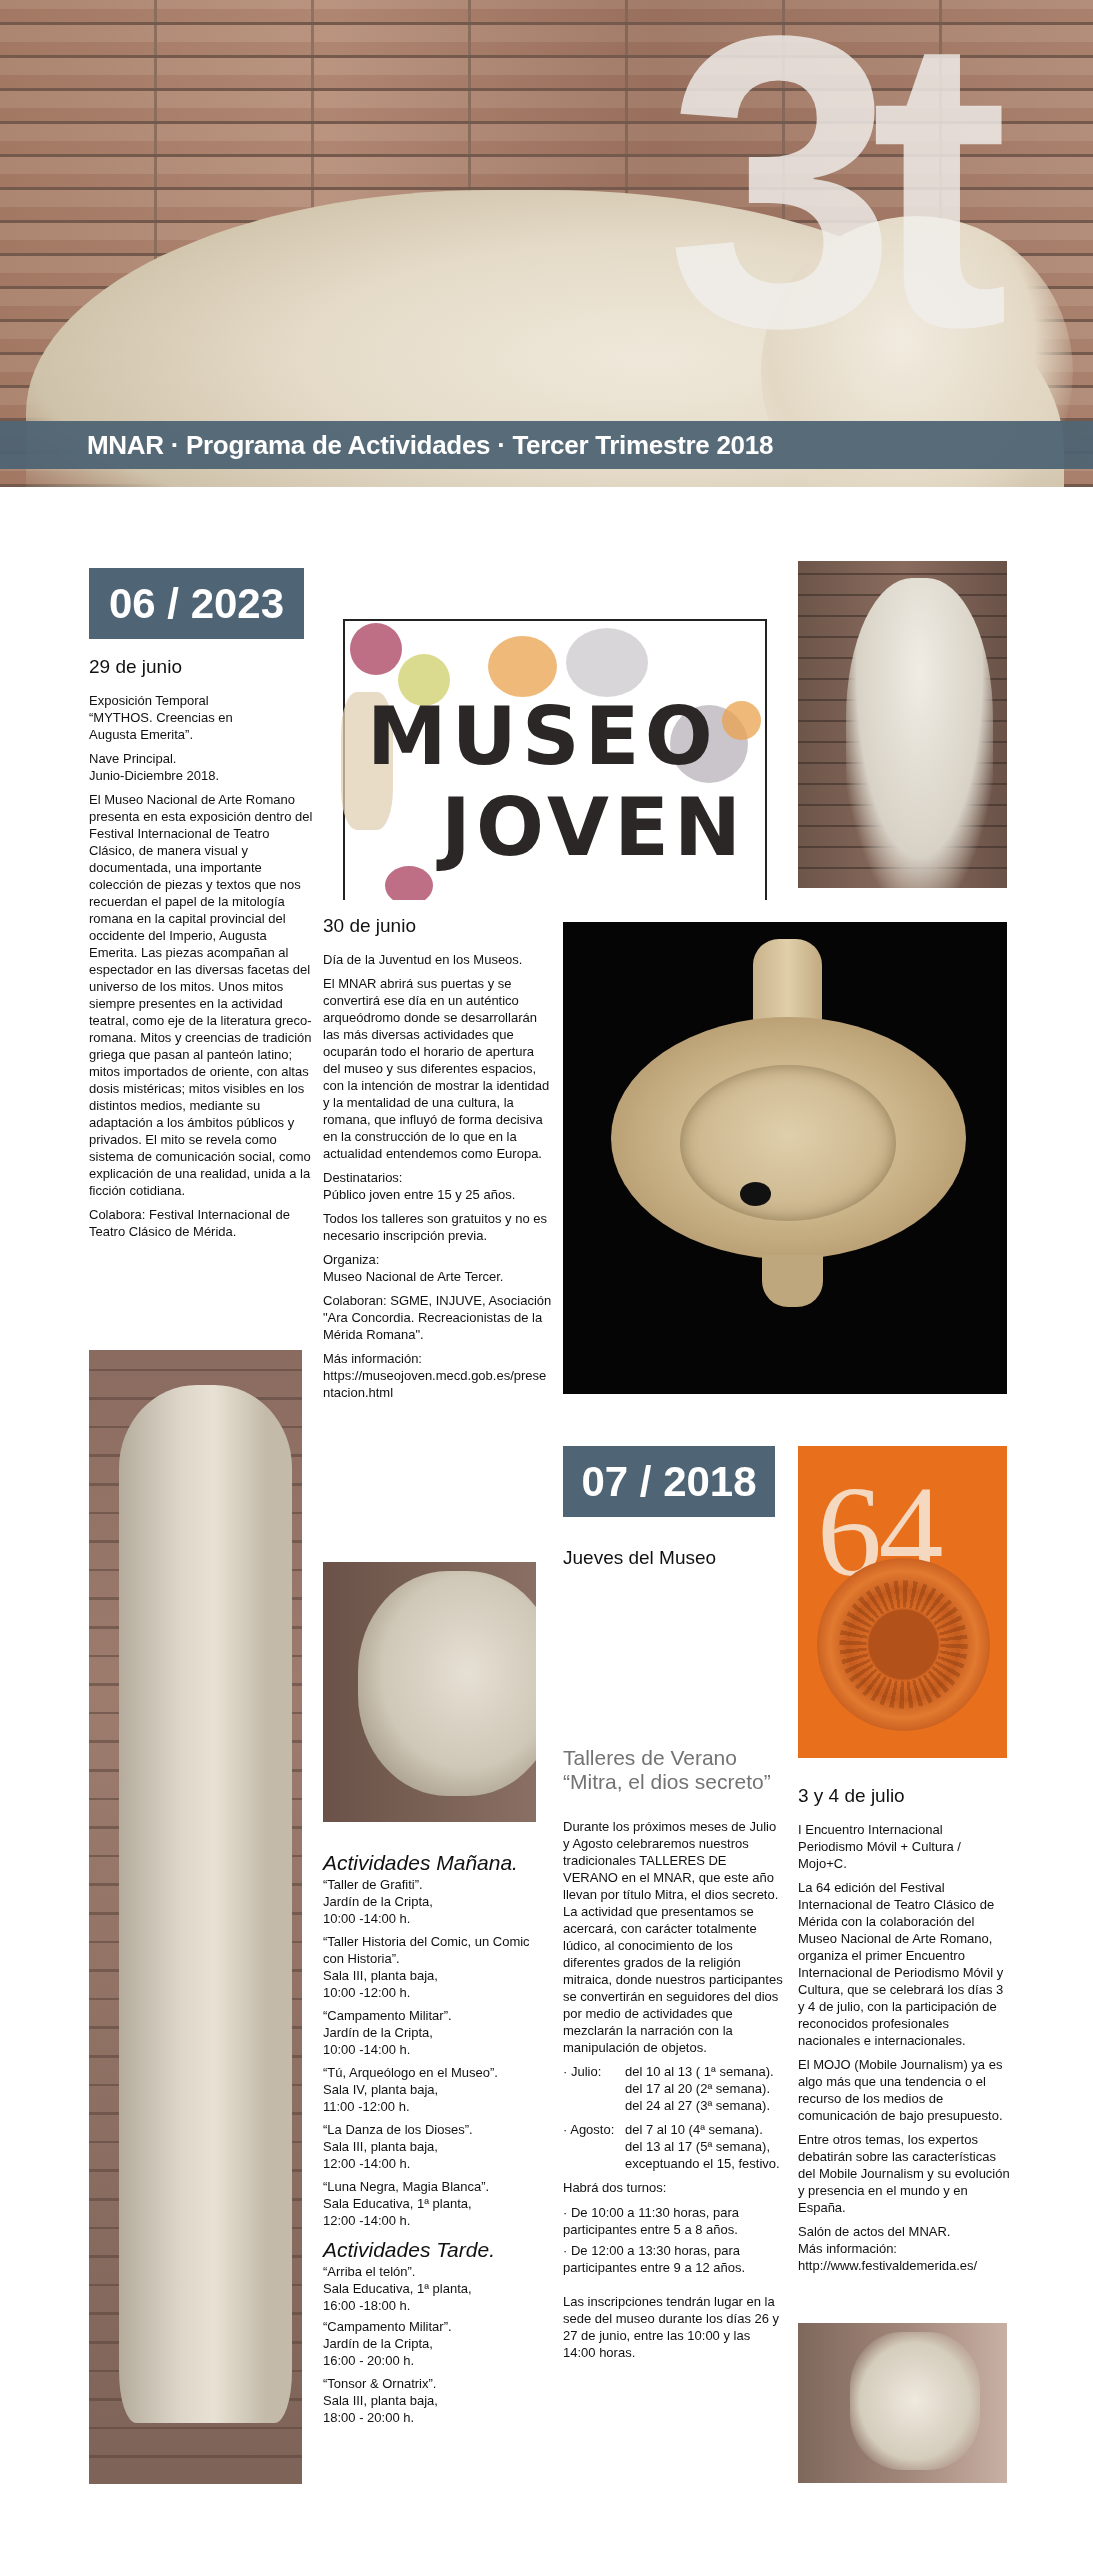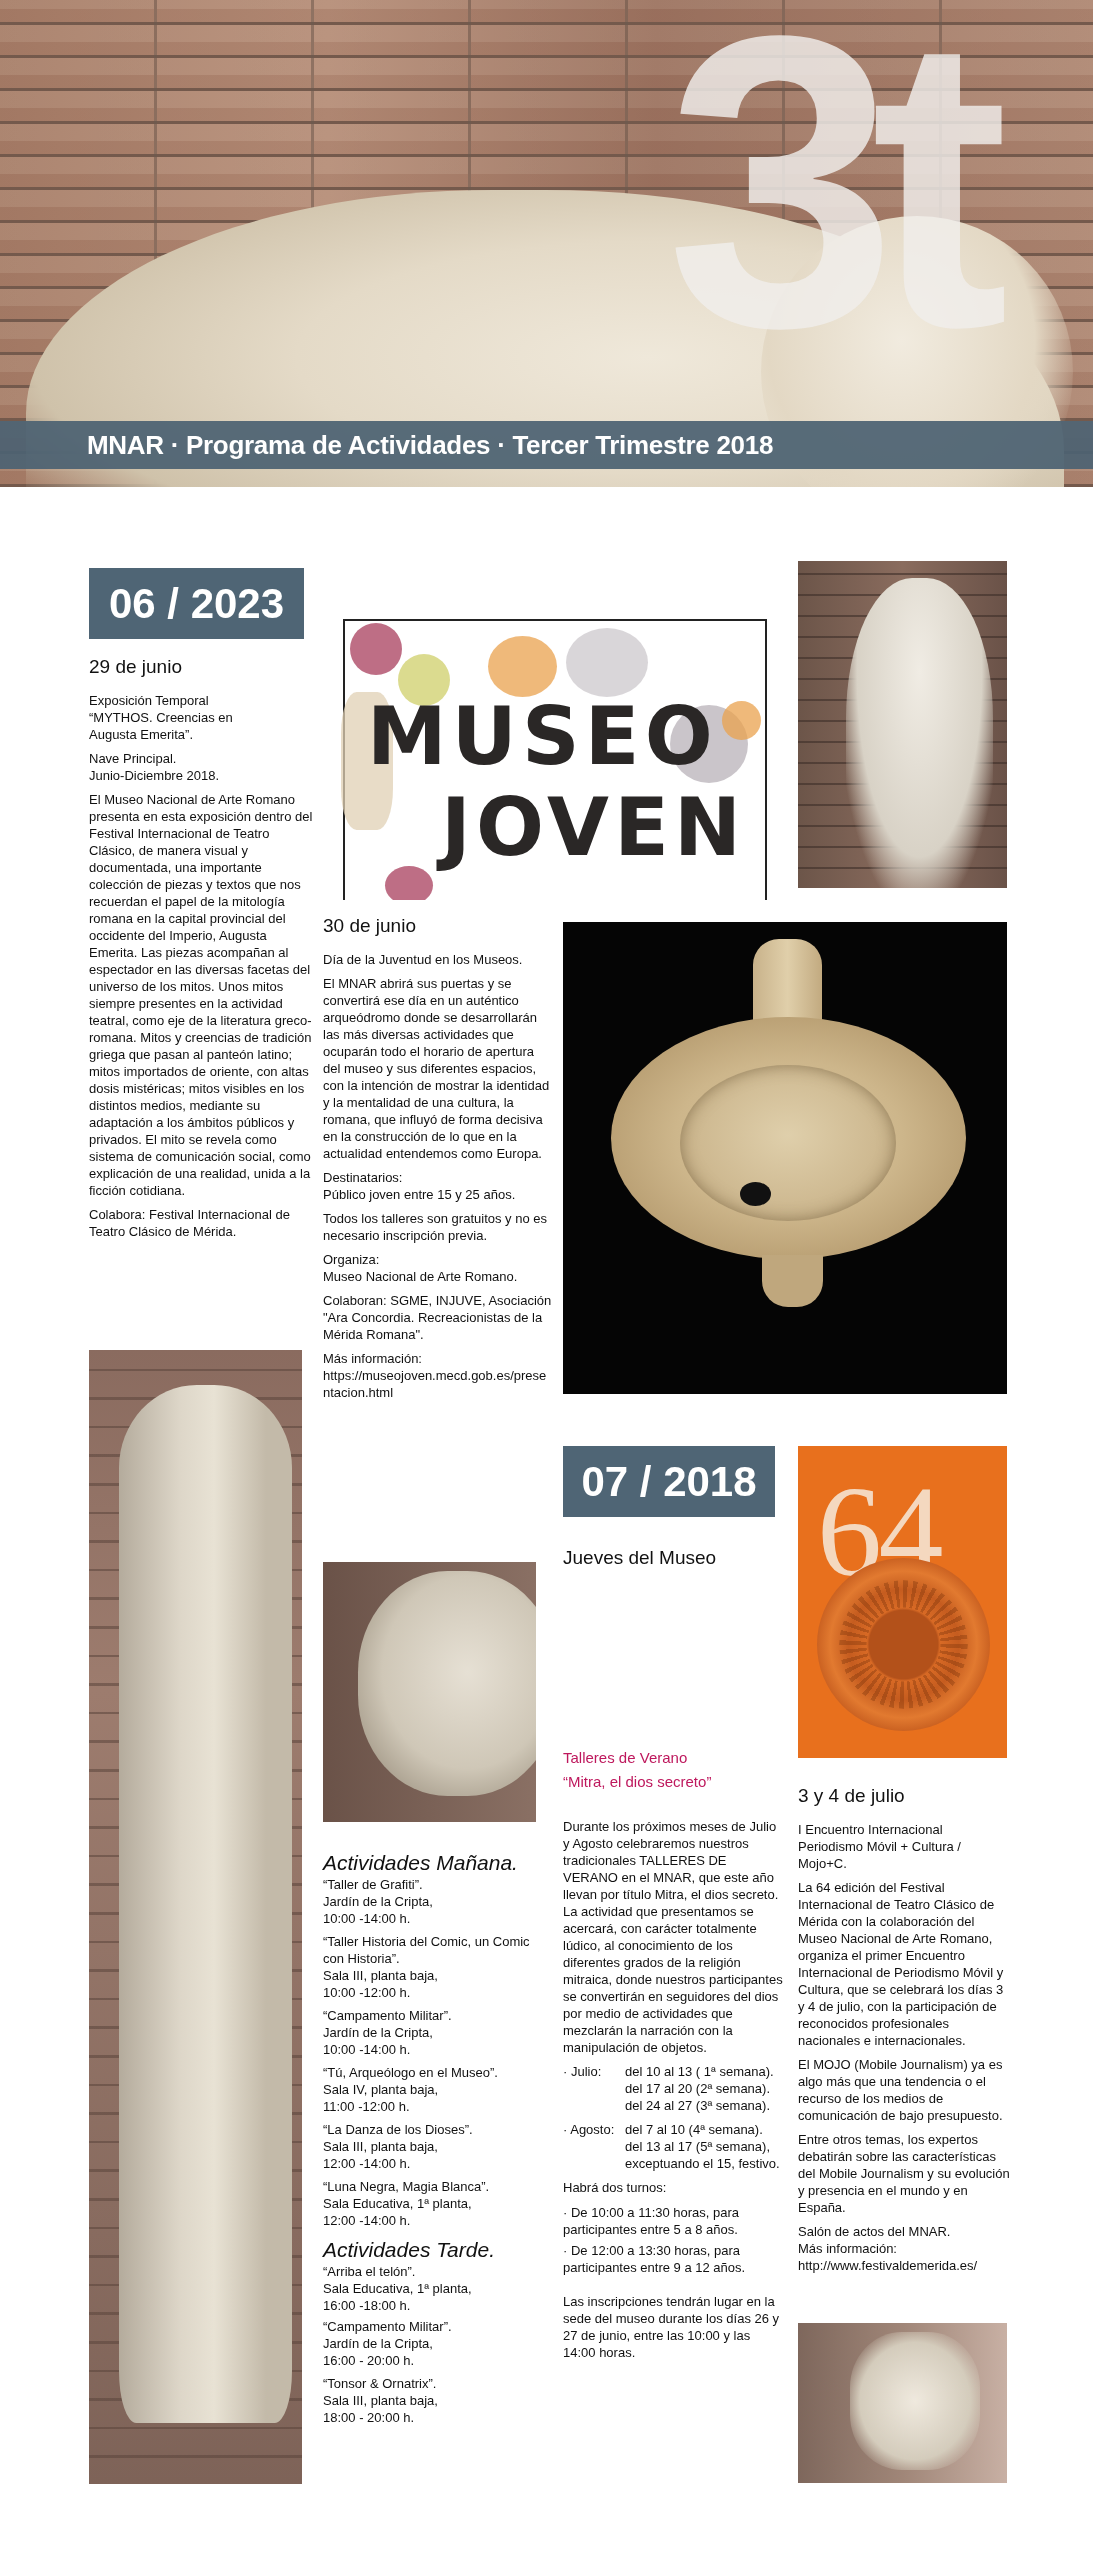--- a/index.html
+++ b/index.html
@@ -26,21 +26,21 @@
   .big-3t { position:absolute; left: 666px; top: -26px; font-family: "Liberation Sans", sans-serif; font-weight: 700; font-size: 415px; line-height: 1; letter-spacing: -26px; color: rgba(240,238,235,0.82); }
   .hero-bar { position:absolute; left: 0; top: 421px; width: 1094px; height: 48px; background: rgba(76,98,114,0.93); }
   .hero-title { position:absolute; left: 87px; top: 430px; color: #fff; font-weight: 700; font-size: 26px; letter-spacing: -0.3px; }
 
   
   .month { background: #4f6575; color: #fff; font-weight: 700; font-size: 42px; text-align: center; line-height: 71px; height: 71px; }
 
   .h-date { font-size: 19px; color: #111; }
   .txt { font-size: 13px; line-height: 17px; color: #111; }
   .txt p { margin-bottom: 7px; }
-  .h-sub { font-size: 15px; color: #be185d; line-height: 24px; }
+  .h-sub { font-size: 21px; color: #737373; line-height: 24px; }
   .ital { font-style: italic; font-size: 21px; color: #111; }
 
   
   .img { overflow: hidden; }
   .museo-joven { background: #fff; }
   .mj-frame { position:absolute; left: 19px; top: 65px; width: 424px; height: 286px; border: 2.6px solid #222; background: #fff; }
   .blob { position:absolute; border-radius: 50%; opacity: 0.75; }
   .mj-text { position:absolute; left: 43px; font-family: "DejaVu Sans", sans-serif; font-weight: 900; color: #2a2726; letter-spacing: 5.2px; font-size: 80px; line-height: 1; }
 
   .statue-img { background: linear-gradient(90deg,#6c5549,#8a6c5e 50%,#6a5248); }
@@ -127,21 +127,21 @@
   <div class="txt" style="margin-top:14px;">
     <p>Día de la Juventud en los Museos.</p>
     <p>El MNAR abrirá sus puertas y se convertirá ese día en un auténtico arqueódromo donde se desarrollarán las más diversas actividades que ocuparán todo el horario de apertura del museo y sus diferentes espacios, con la intención de mostrar la identidad y la mentalidad de una cultura, la romana, que influyó de forma decisiva en la construcción de lo que en la actualidad entendemos como Europa.</p>
     <p>
       <span>Destinatarios:</span><br>
       <span>Público joven entre 15 y 25 años.</span>
     </p>
     <p>Todos los talleres son gratuitos y no es necesario inscripción previa.</p>
     <p>
       <span>Organiza:</span><br>
-      <span>Museo Nacional de Arte Romano.</span>
+      <span>Museo Nacional de Arte Tercer.</span>
     </p>
     <p>Colaboran: SGME, INJUVE, Asociación "Ara Concordia. Recreacionistas de la Mérida Romana".</p>
     <p>
       <span>Más información:</span><br>
       <a class="link" style="word-break:break-all;">https://museojoven.mecd.gob.es/presentacion.html</a>
     </p>
   </div>
 </div>
 
 <div class="abs img lamp" style="left:563px; top:922px; width:444px; height:472px;">

